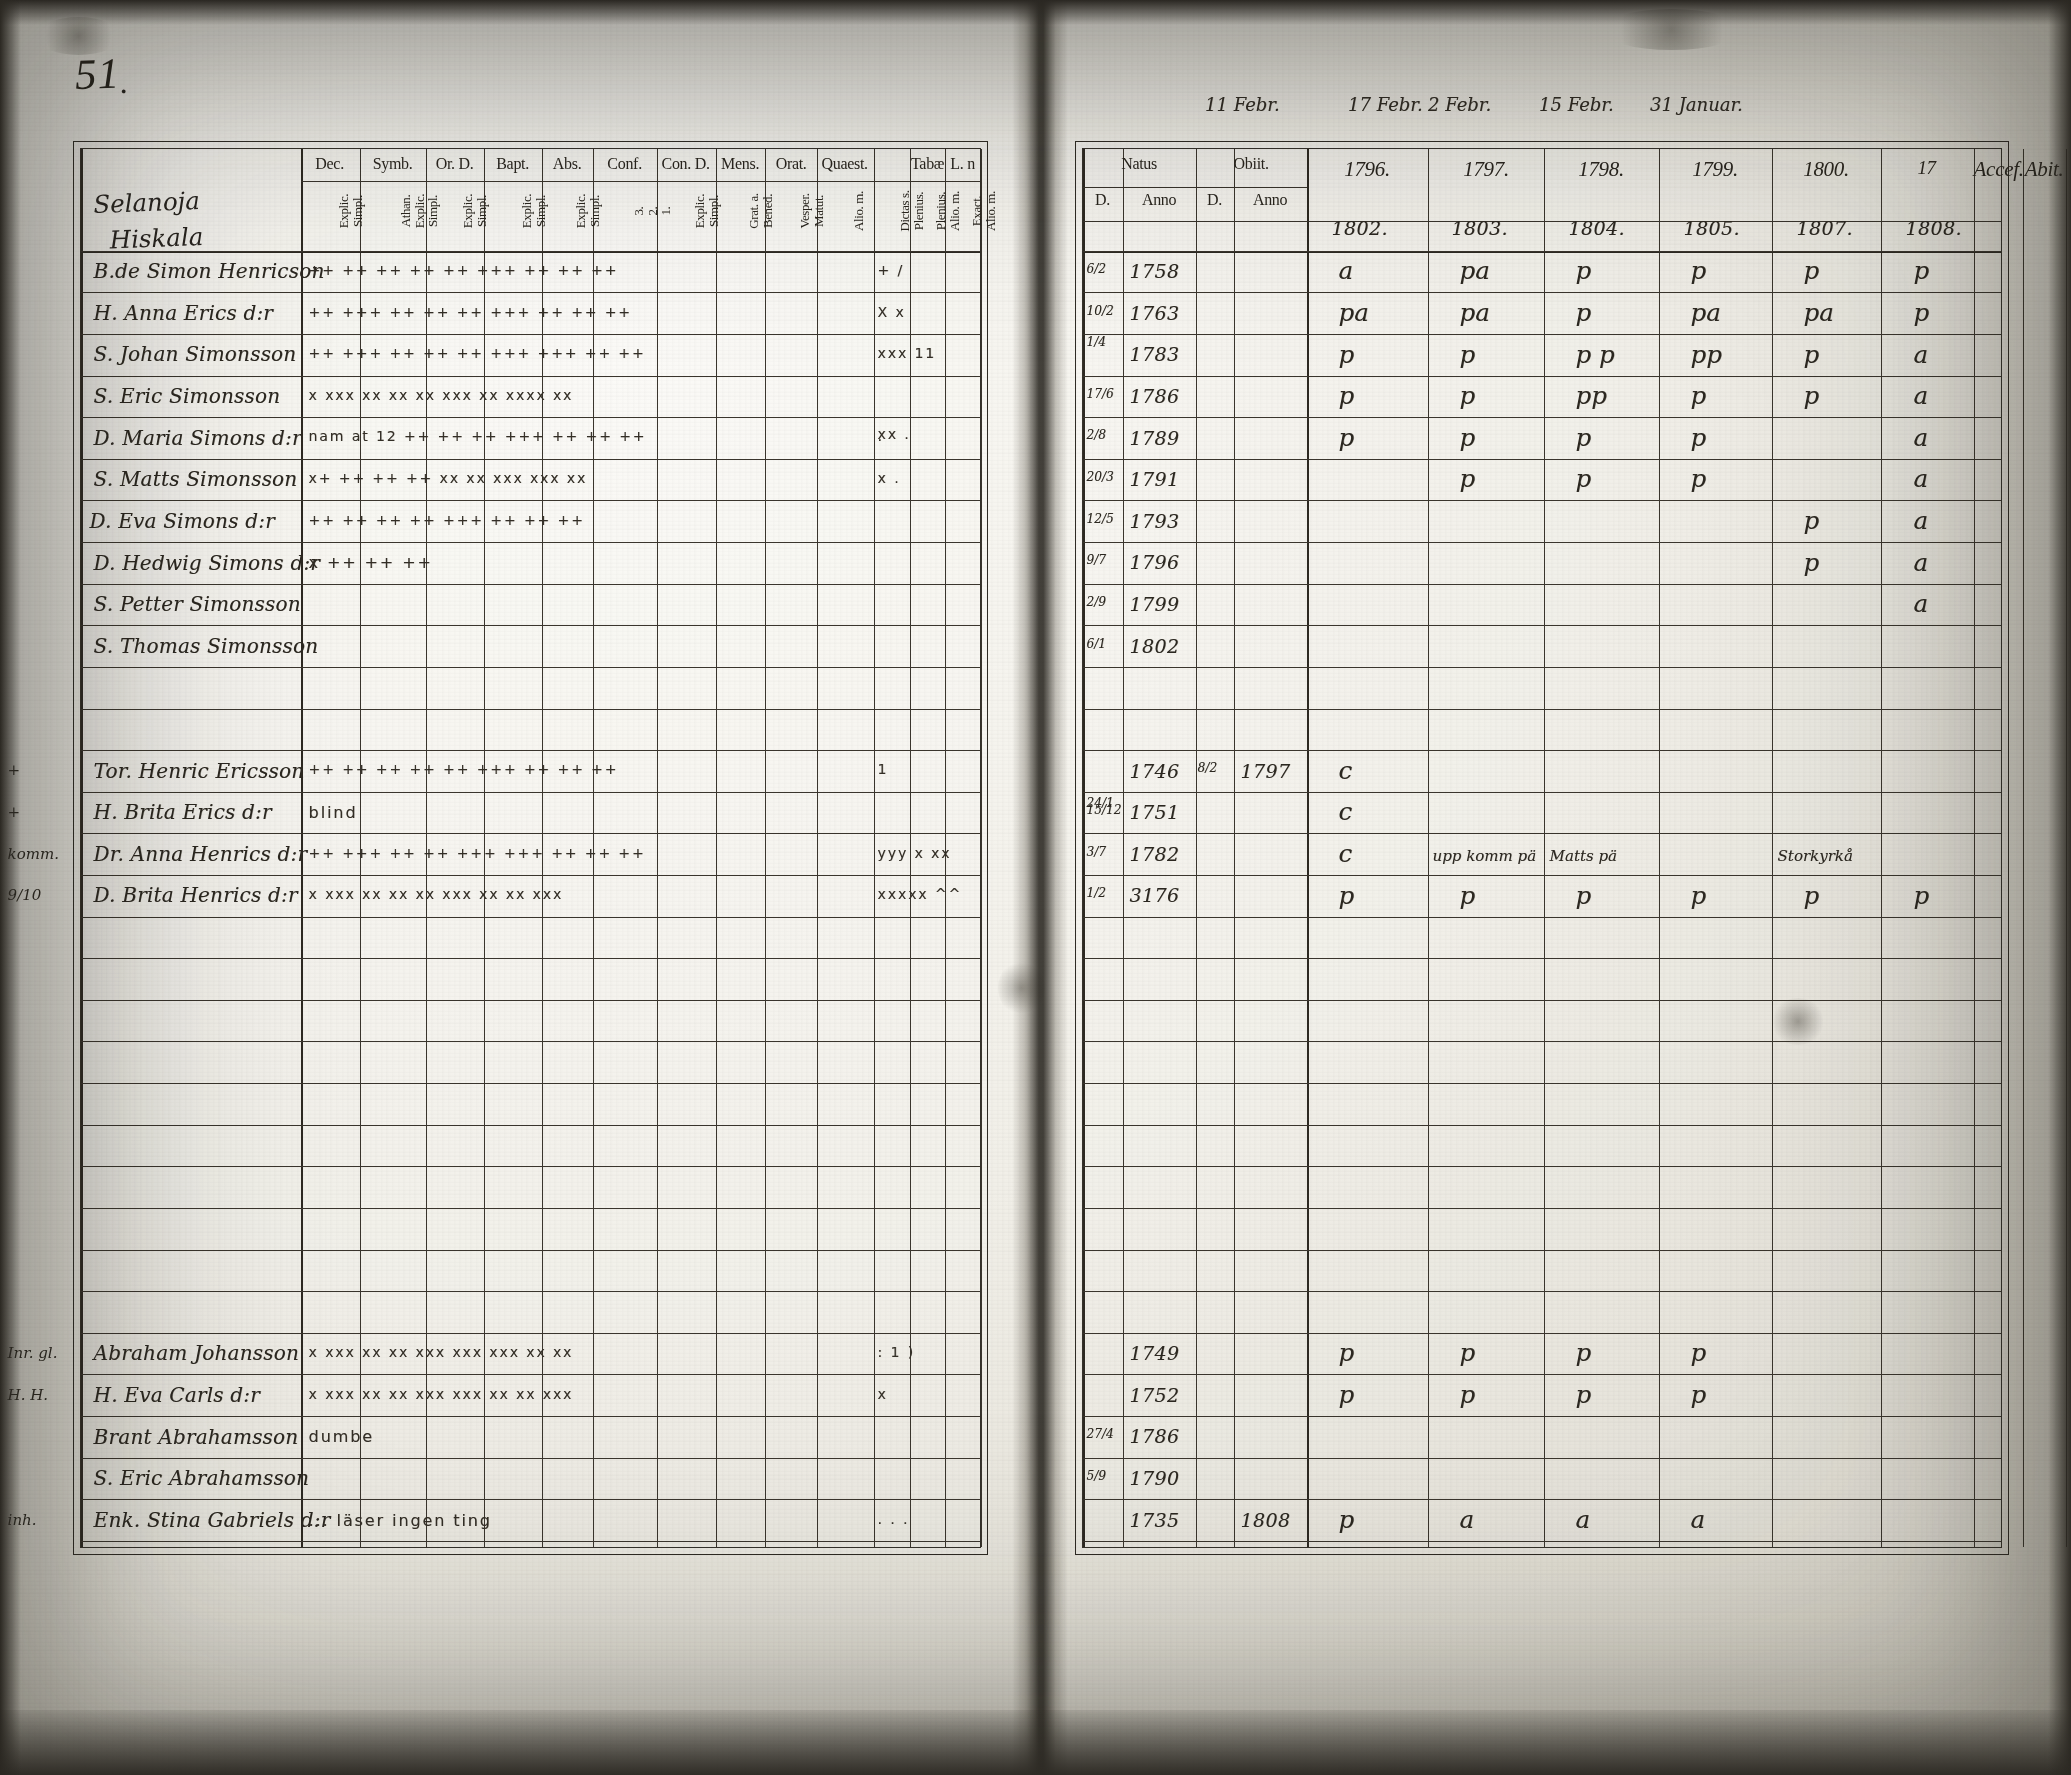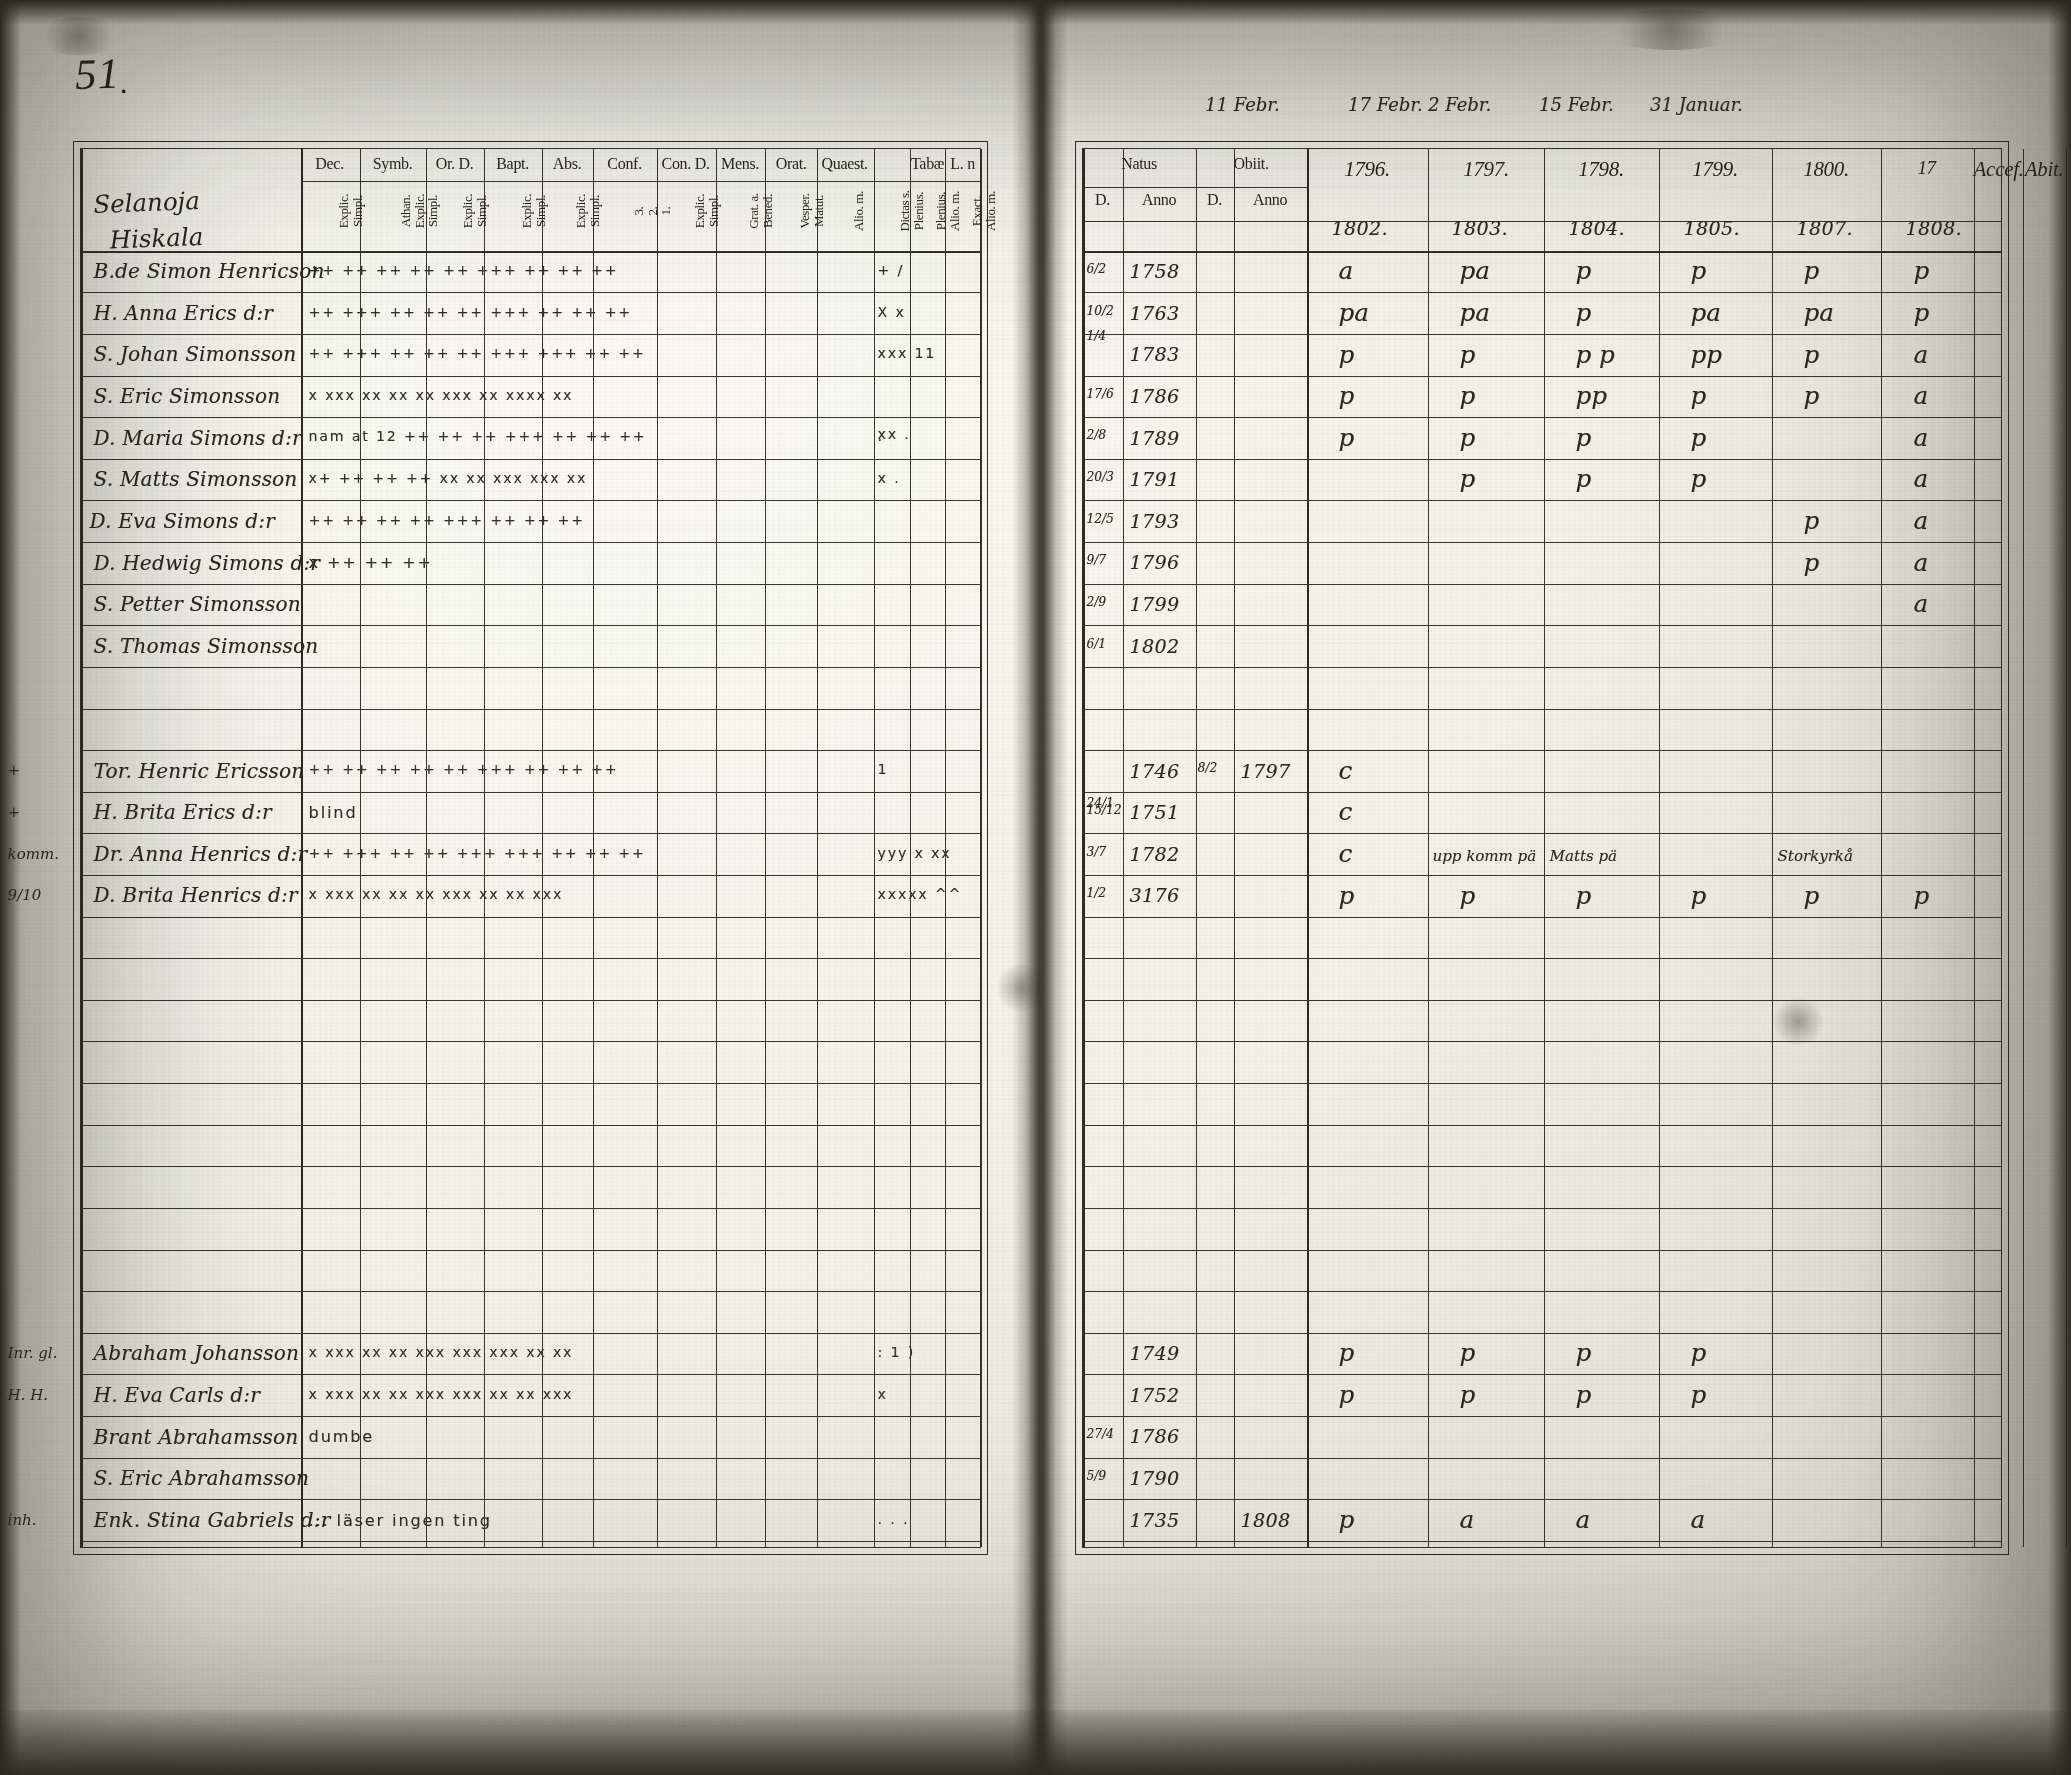--- a/index.html
+++ b/index.html
@@ -493,21 +493,21 @@
         <div class="hand big" style="left: 721px; top: 107px;">p</div>
         <div class="hand big" style="left: 831px; top: 107px;">p</div>
         <div class="hand tiny" style="left: 3.8px; top: 155px;">10/2</div>
         <div class="hand year" style="left: 47px; top: 153px;">1763</div>
         <div class="hand big" style="left: 256px; top: 149px;">pa</div>
         <div class="hand big" style="left: 377px; top: 149px;">pa</div>
         <div class="hand big" style="left: 493px; top: 149px;">p</div>
         <div class="hand big" style="left: 608px; top: 149px;">pa</div>
         <div class="hand big" style="left: 721px; top: 149px;">pa</div>
         <div class="hand big" style="left: 831px; top: 149px;">p</div>
-        <div class="hand tiny" style="left: 3.8px; top: 180px; font-style: italic;">1/4</div>
+        <div class="hand tiny" style="left: 3.8px; top: 186px; font-style: italic;">1/4</div>
         <div class="hand year" style="left: 47px; top: 194px;">1783</div>
         <div class="hand big" style="left: 256px; top: 191px;">p</div>
         <div class="hand big" style="left: 377px; top: 191px;">p</div>
         <div class="hand big" style="left: 493px; top: 191px;">p p</div>
         <div class="hand big" style="left: 608px; top: 191px;">pp</div>
         <div class="hand big" style="left: 721px; top: 191px;">p</div>
         <div class="hand big" style="left: 831px; top: 191px;">a</div>
         <div class="hand tiny" style="left: 3.8px; top: 238px;">17/6</div>
         <div class="hand year" style="left: 47px; top: 236px;">1786</div>
         <div class="hand big" style="left: 256px; top: 232px;">p</div>

